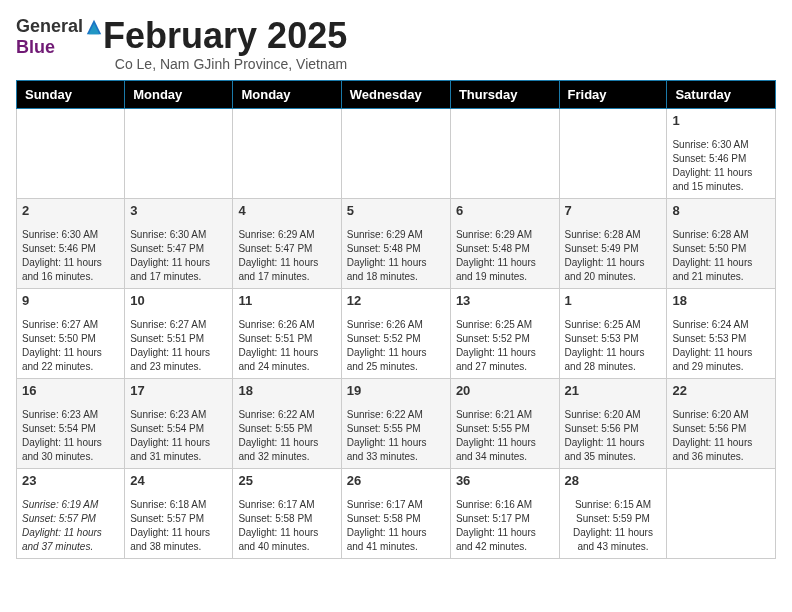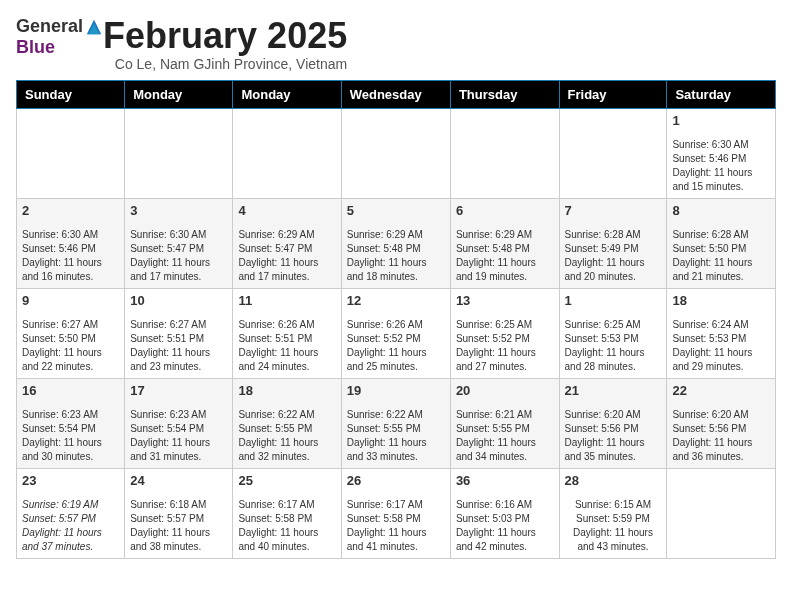--- a/index.html
+++ b/index.html
@@ -321,21 +321,21 @@
         <td>
           <span class="day-num">26</span>
           <div class="day-info" style="white-space: pre-line;">Sunrise: 6:17 AM
 Sunset: 5:58 PM
 Daylight: 11 hours
 and 41 minutes.</div>
         </td>
         <td>
           <span class="day-num">36</span>
           <div class="day-info" style="white-space: pre-line;">Sunrise: 6:16 AM
-Sunset: 5:03 PM
+Sunset: 5:17 PM
 Daylight: 11 hours
 and 42 minutes.</div>
         </td>
         <td>
           <span class="day-num">28</span>
           <div class="day-info" style="white-space: pre-line; text-align: center;">Sunrise: 6:15 AM
 Sunset: 5:59 PM
 Daylight: 11 hours
 and 43 minutes.</div>
         </td>

